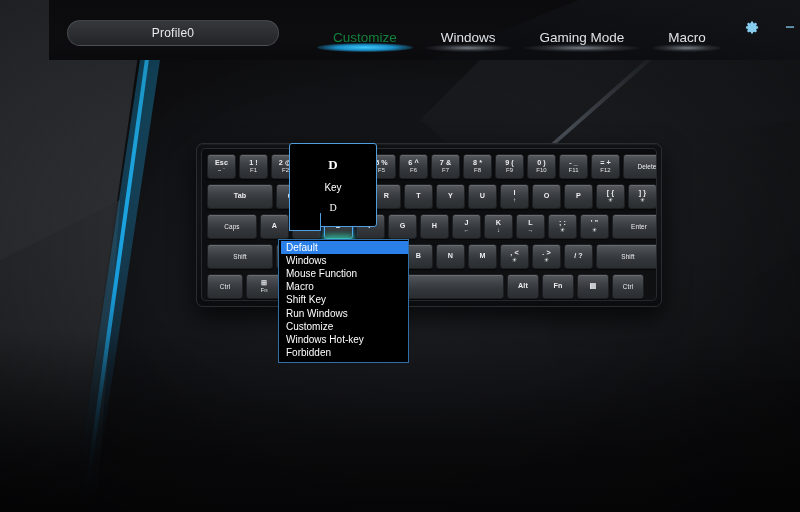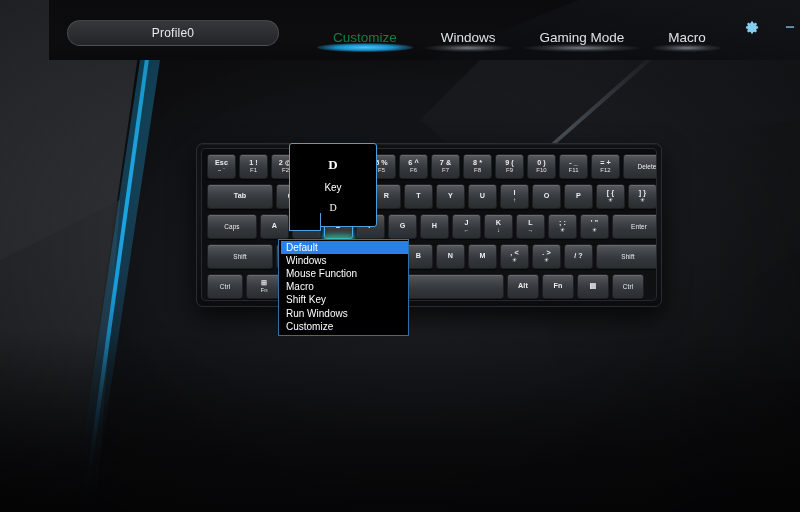--- a/index.html
+++ b/index.html
@@ -560,15 +560,17 @@
   <div class="popup-tail-cover"></div>
 
   <div class="dropdown" id="dropdown">
       <div class="dd-item selected">Default</div>
       <div class="dd-item">Windows</div>
       <div class="dd-item">Mouse Function</div>
       <div class="dd-item">Macro</div>
       <div class="dd-item">Shift Key</div>
       <div class="dd-item">Run Windows</div>
       <div class="dd-item">Customize</div>
+      <div class="dd-item">Windows Hot-key</div>
+      <div class="dd-item">Forbidden</div>
     </div>
 
 </div>
 
 </body></html>

